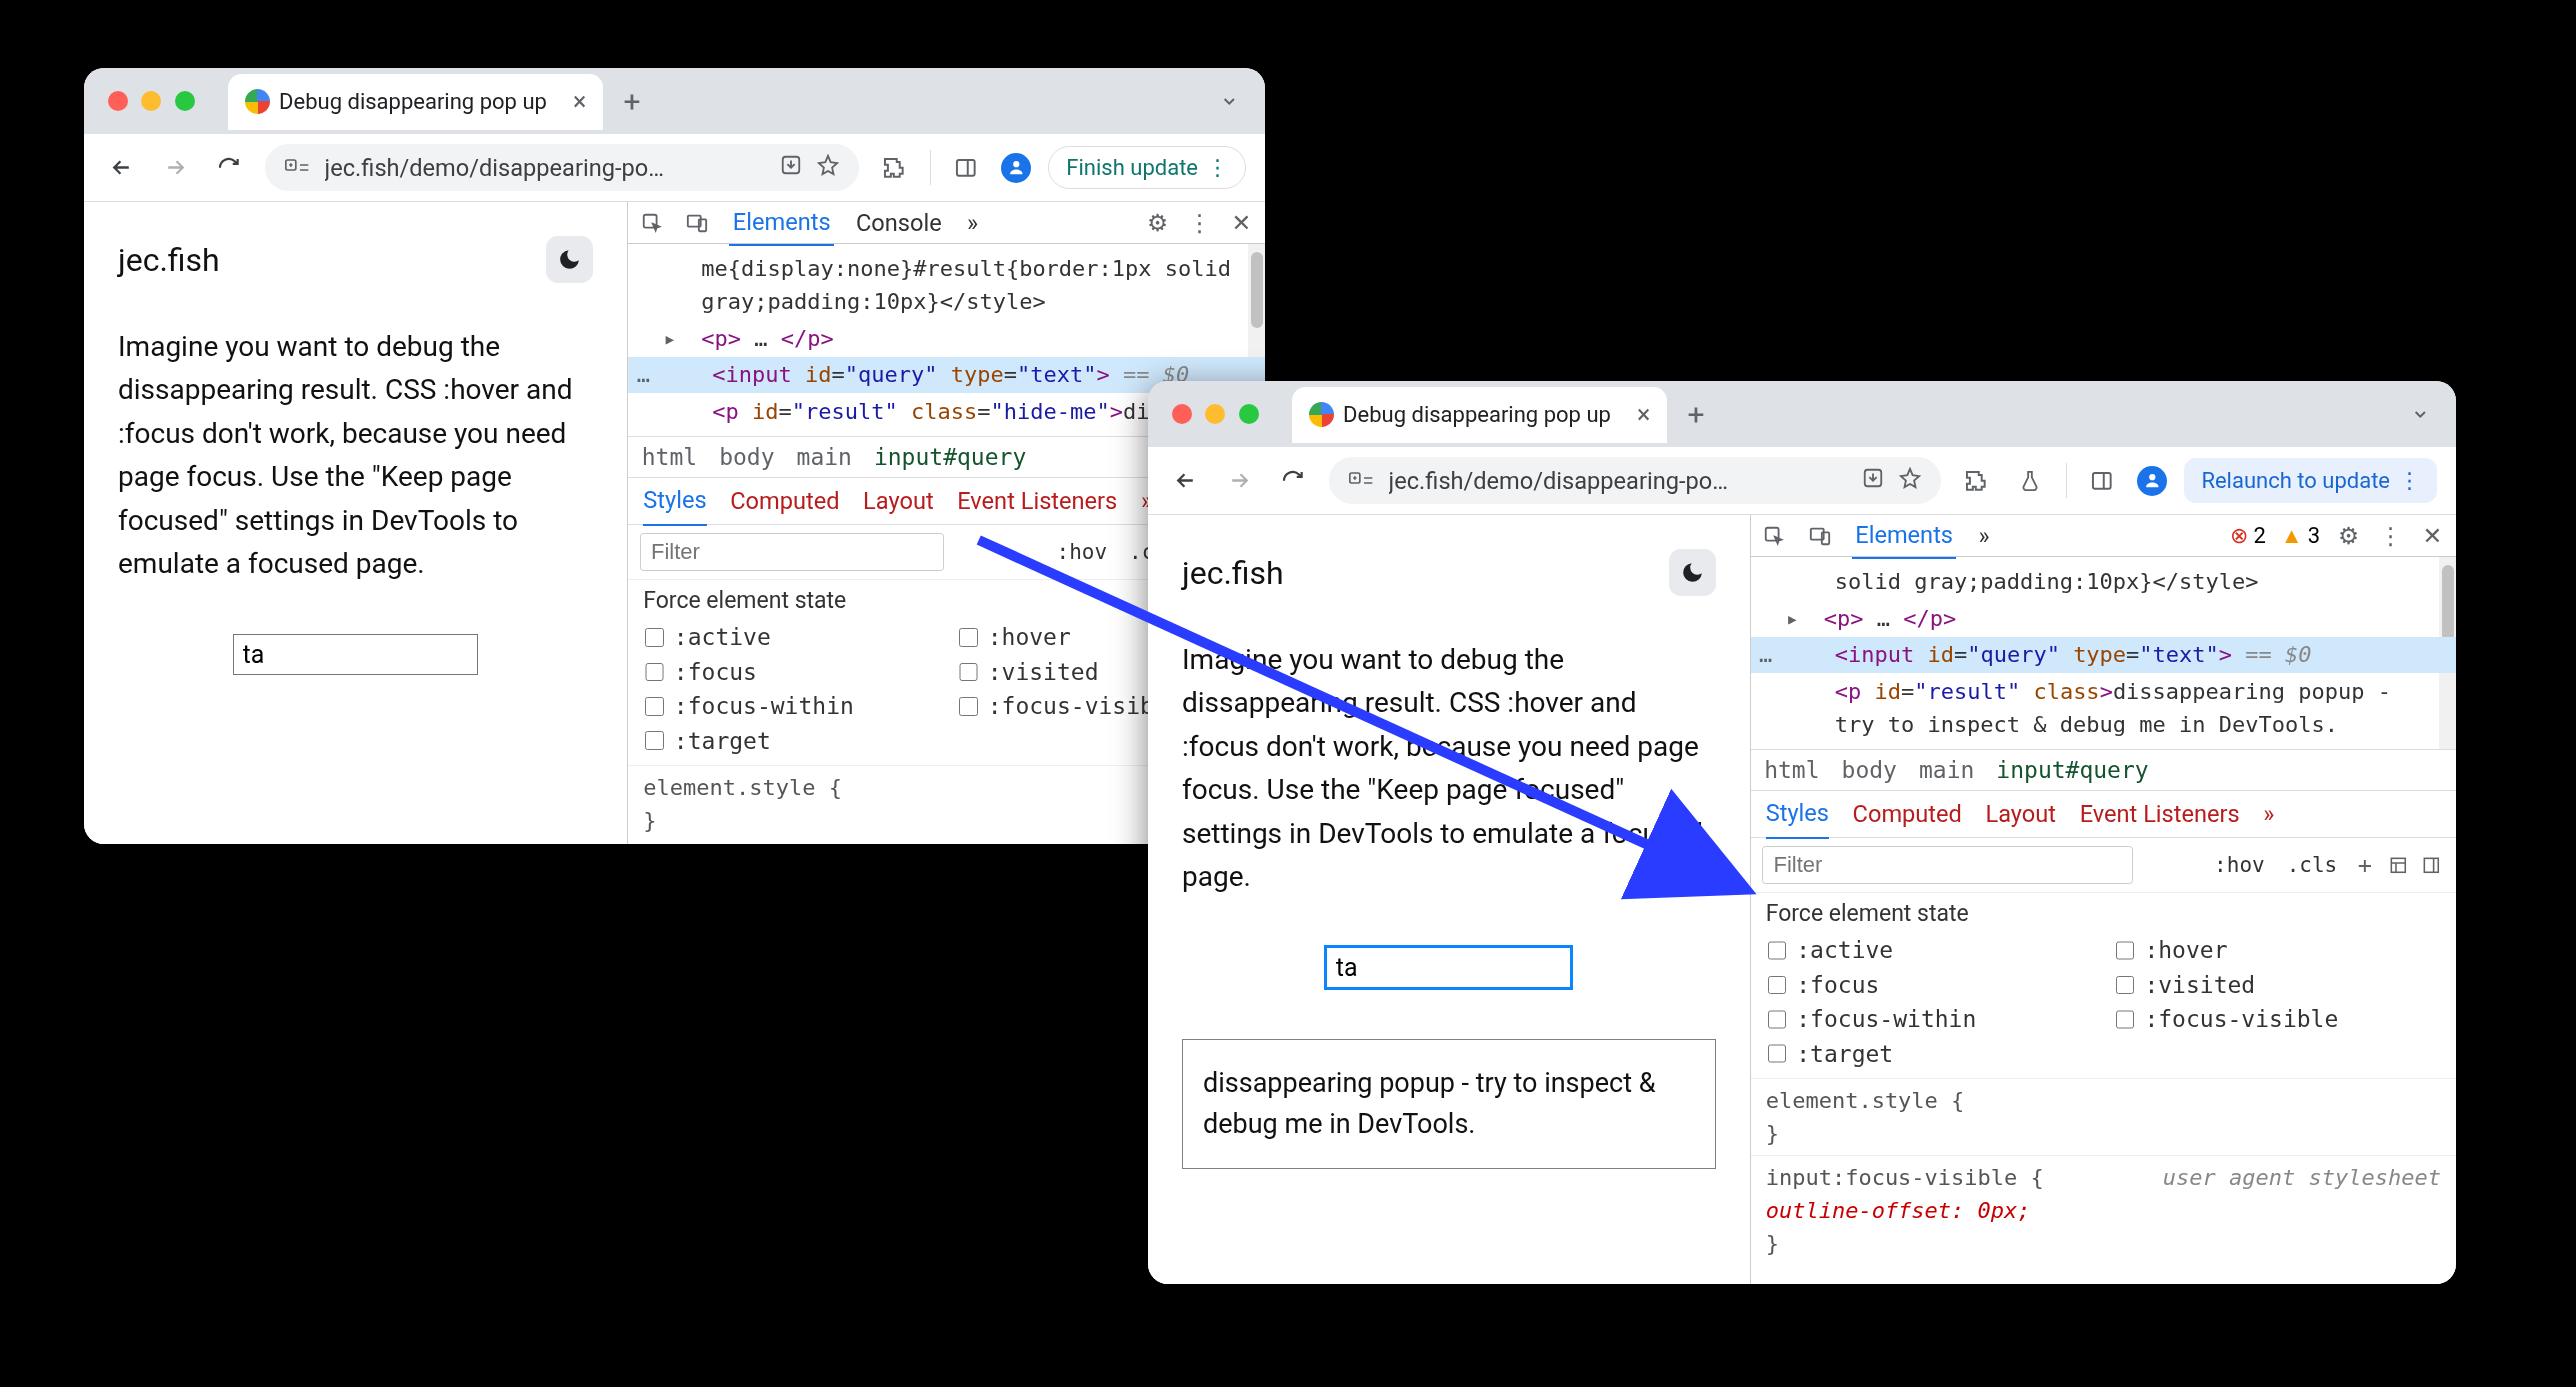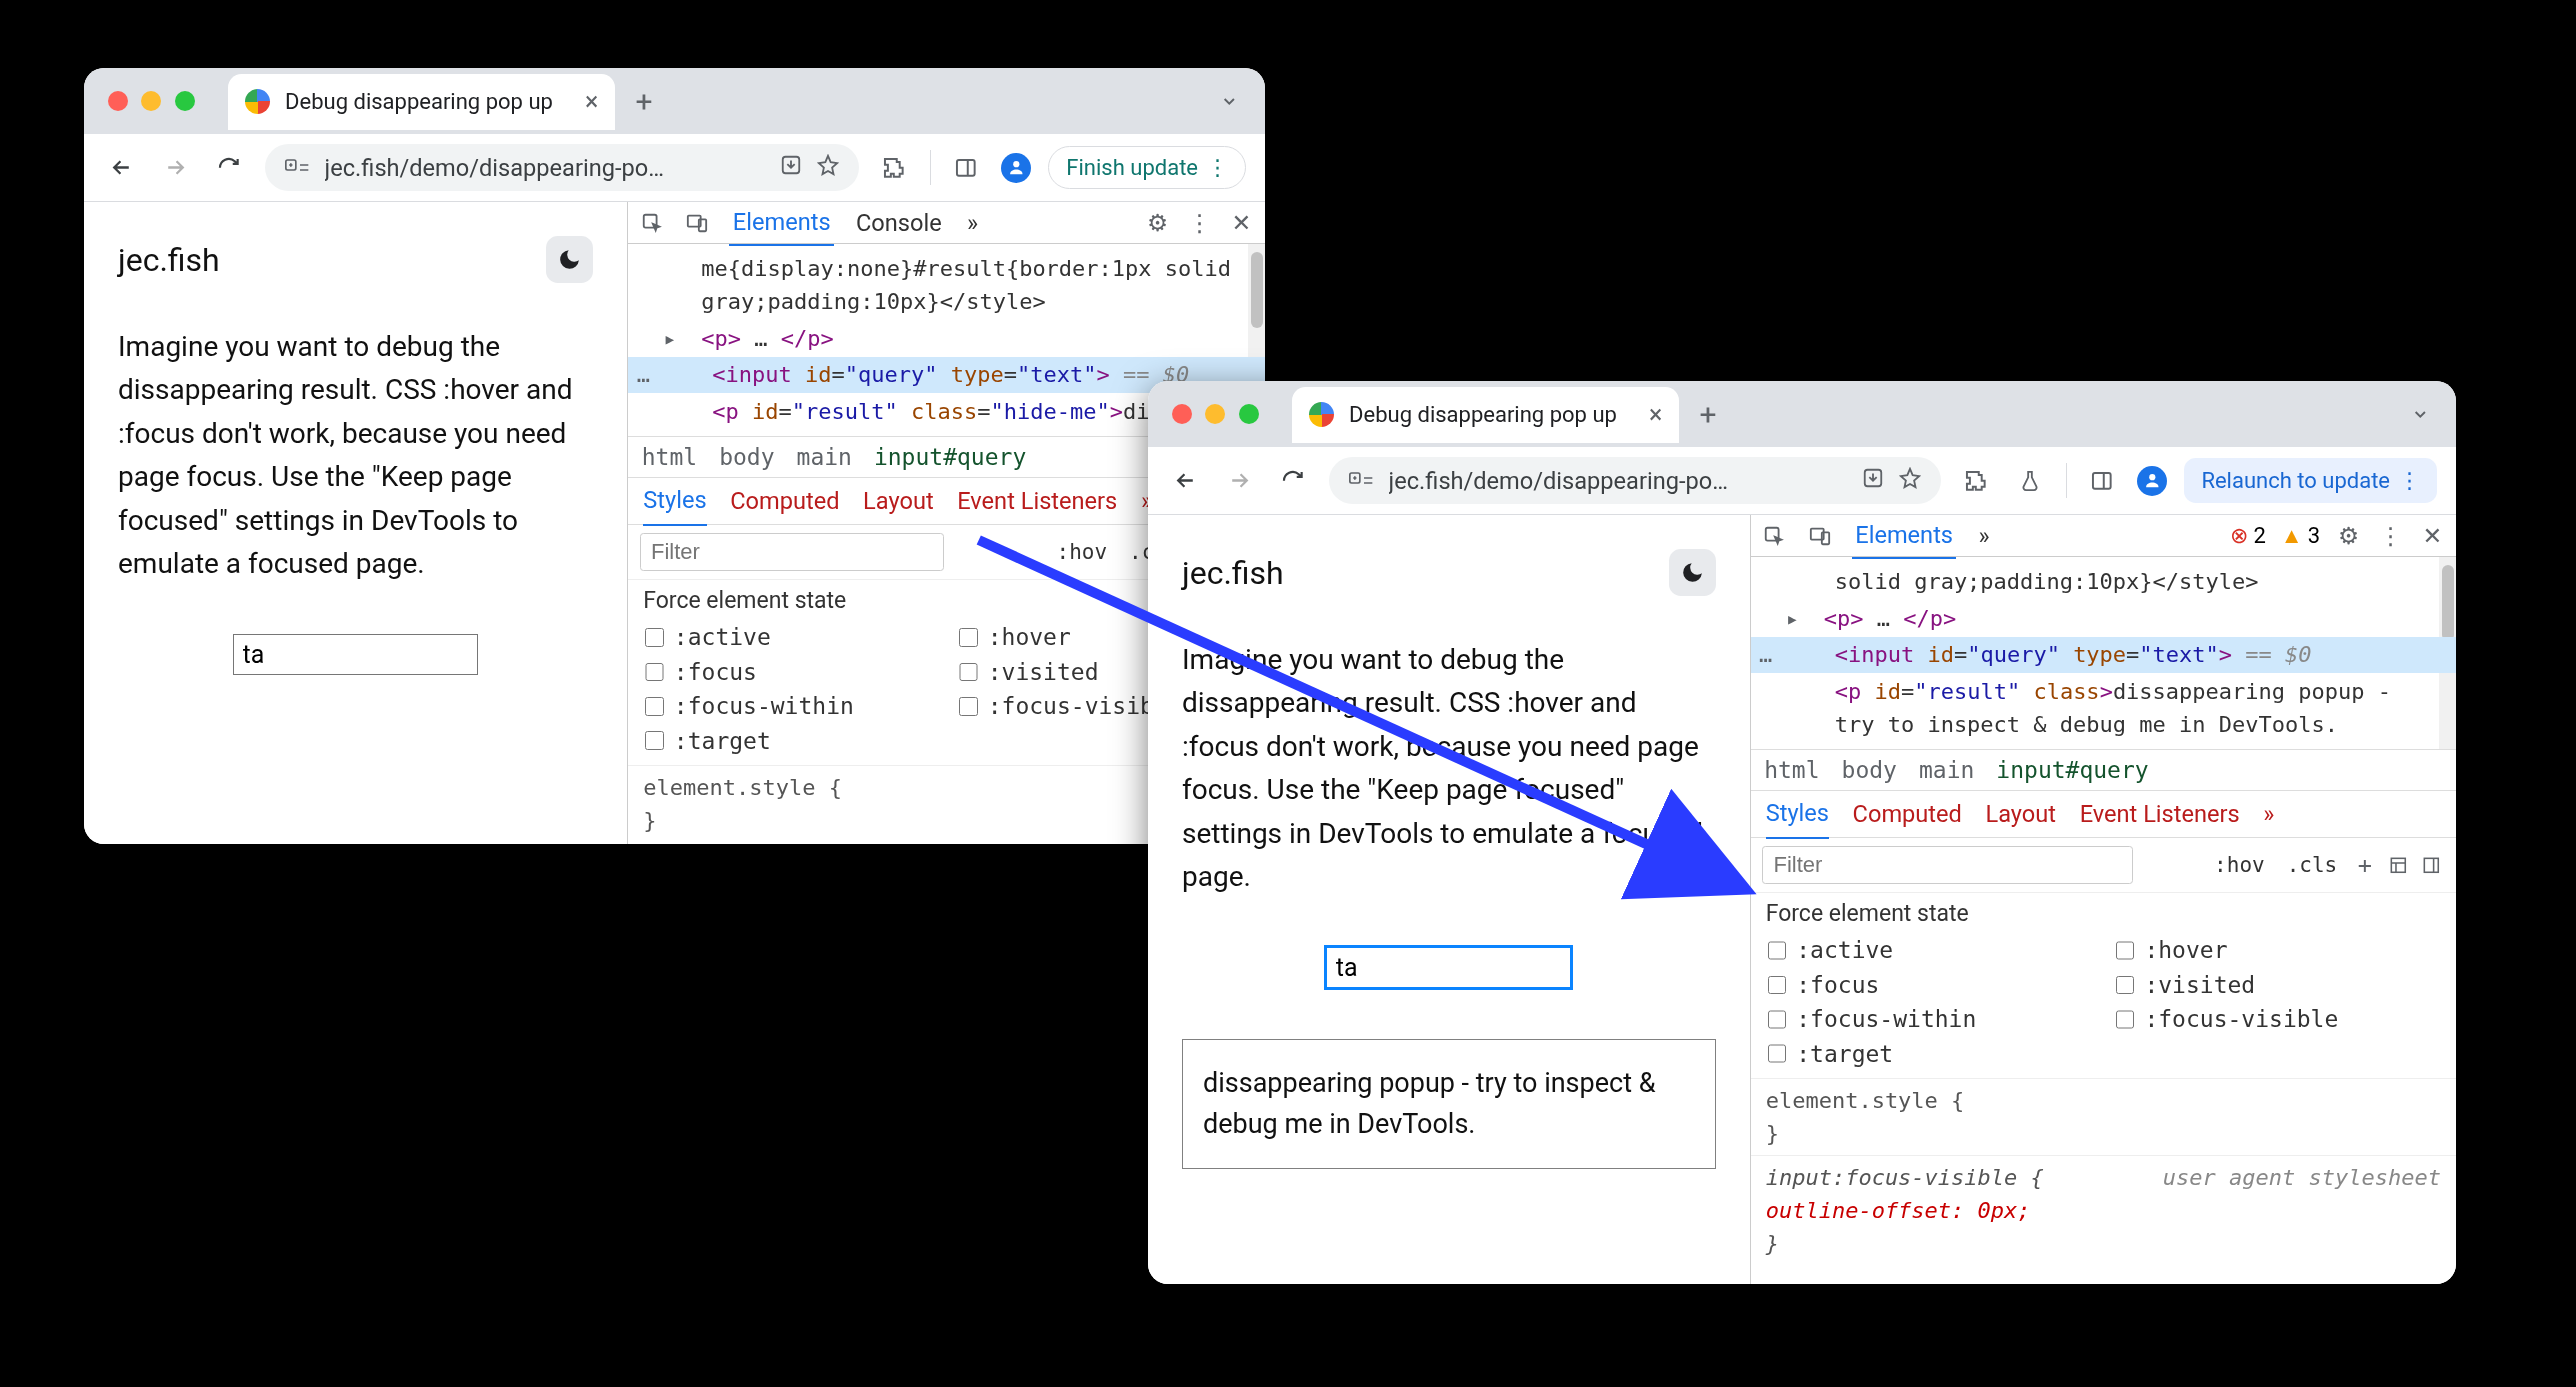--- a/index.html
+++ b/index.html
@@ -40,21 +40,21 @@
   .dot.yellow { background:#febc2e; }
   .dot.green { background:#28c840; }
   .tab {
     background:#fff;
     border-radius: 13.5px 13.5px 0 0;
     height: 56px;
     margin-top: 1px;
     display:flex;
     align-items:center;
     padding: 0 17px;
-    gap: 15px;
+    gap: 9px;
     font-size: 22px;
     color:#202124;
   }
   .tab .favicon { width:25px; height:25px; border-radius:50%; background: conic-gradient(#4285f4 0 25%, #ea4335 0 50%, #fbbc05 0 75%, #34a853 0); }
   .tab .tab-close { font-size: 25px; color:#5f6368; margin-left: 17px; }
   .new-tab-btn { font-size: 30px; color:#5f6368; margin-left: 6.8px; cursor:pointer; }
   .tabstrip-spacer{ flex:1;}
   .tabstrip-dropdown { width:34px; height:34px; display:flex; align-items:center; justify-content:center; color:#5f6368;}
 
   
@@ -273,21 +273,21 @@
   .code-block {
     font-family: "SF Mono", Menlo, Consolas, monospace;
     font-size:22px;
     padding: 5px 15px;
     color:#555;
     line-height:1.5;
     border-top:0.8px solid #eee;
   }
   .code-block .prop { color:#c80000; font-style:italic;}
   .code-block .ua { color:#888; font-style:italic; float:right;}
-  .code-block .italic { font-style:italic; }
+  .code-block .italic { }
 
   .dt-scrollbar { position:absolute; right:0; top:0; bottom:0; width:17px; background:#f1f1f1;}
   .dt-scrollbar .thumb{position:absolute; left:2.5px; right:2.5px; top:8.4px; height:76px; background:#c1c1c1; border-radius:6.8px;}
 
   
   .arrow-svg { position:absolute; top:0; left:0; pointer-events:none; }
 </style>
 </head>
 <body>
 

